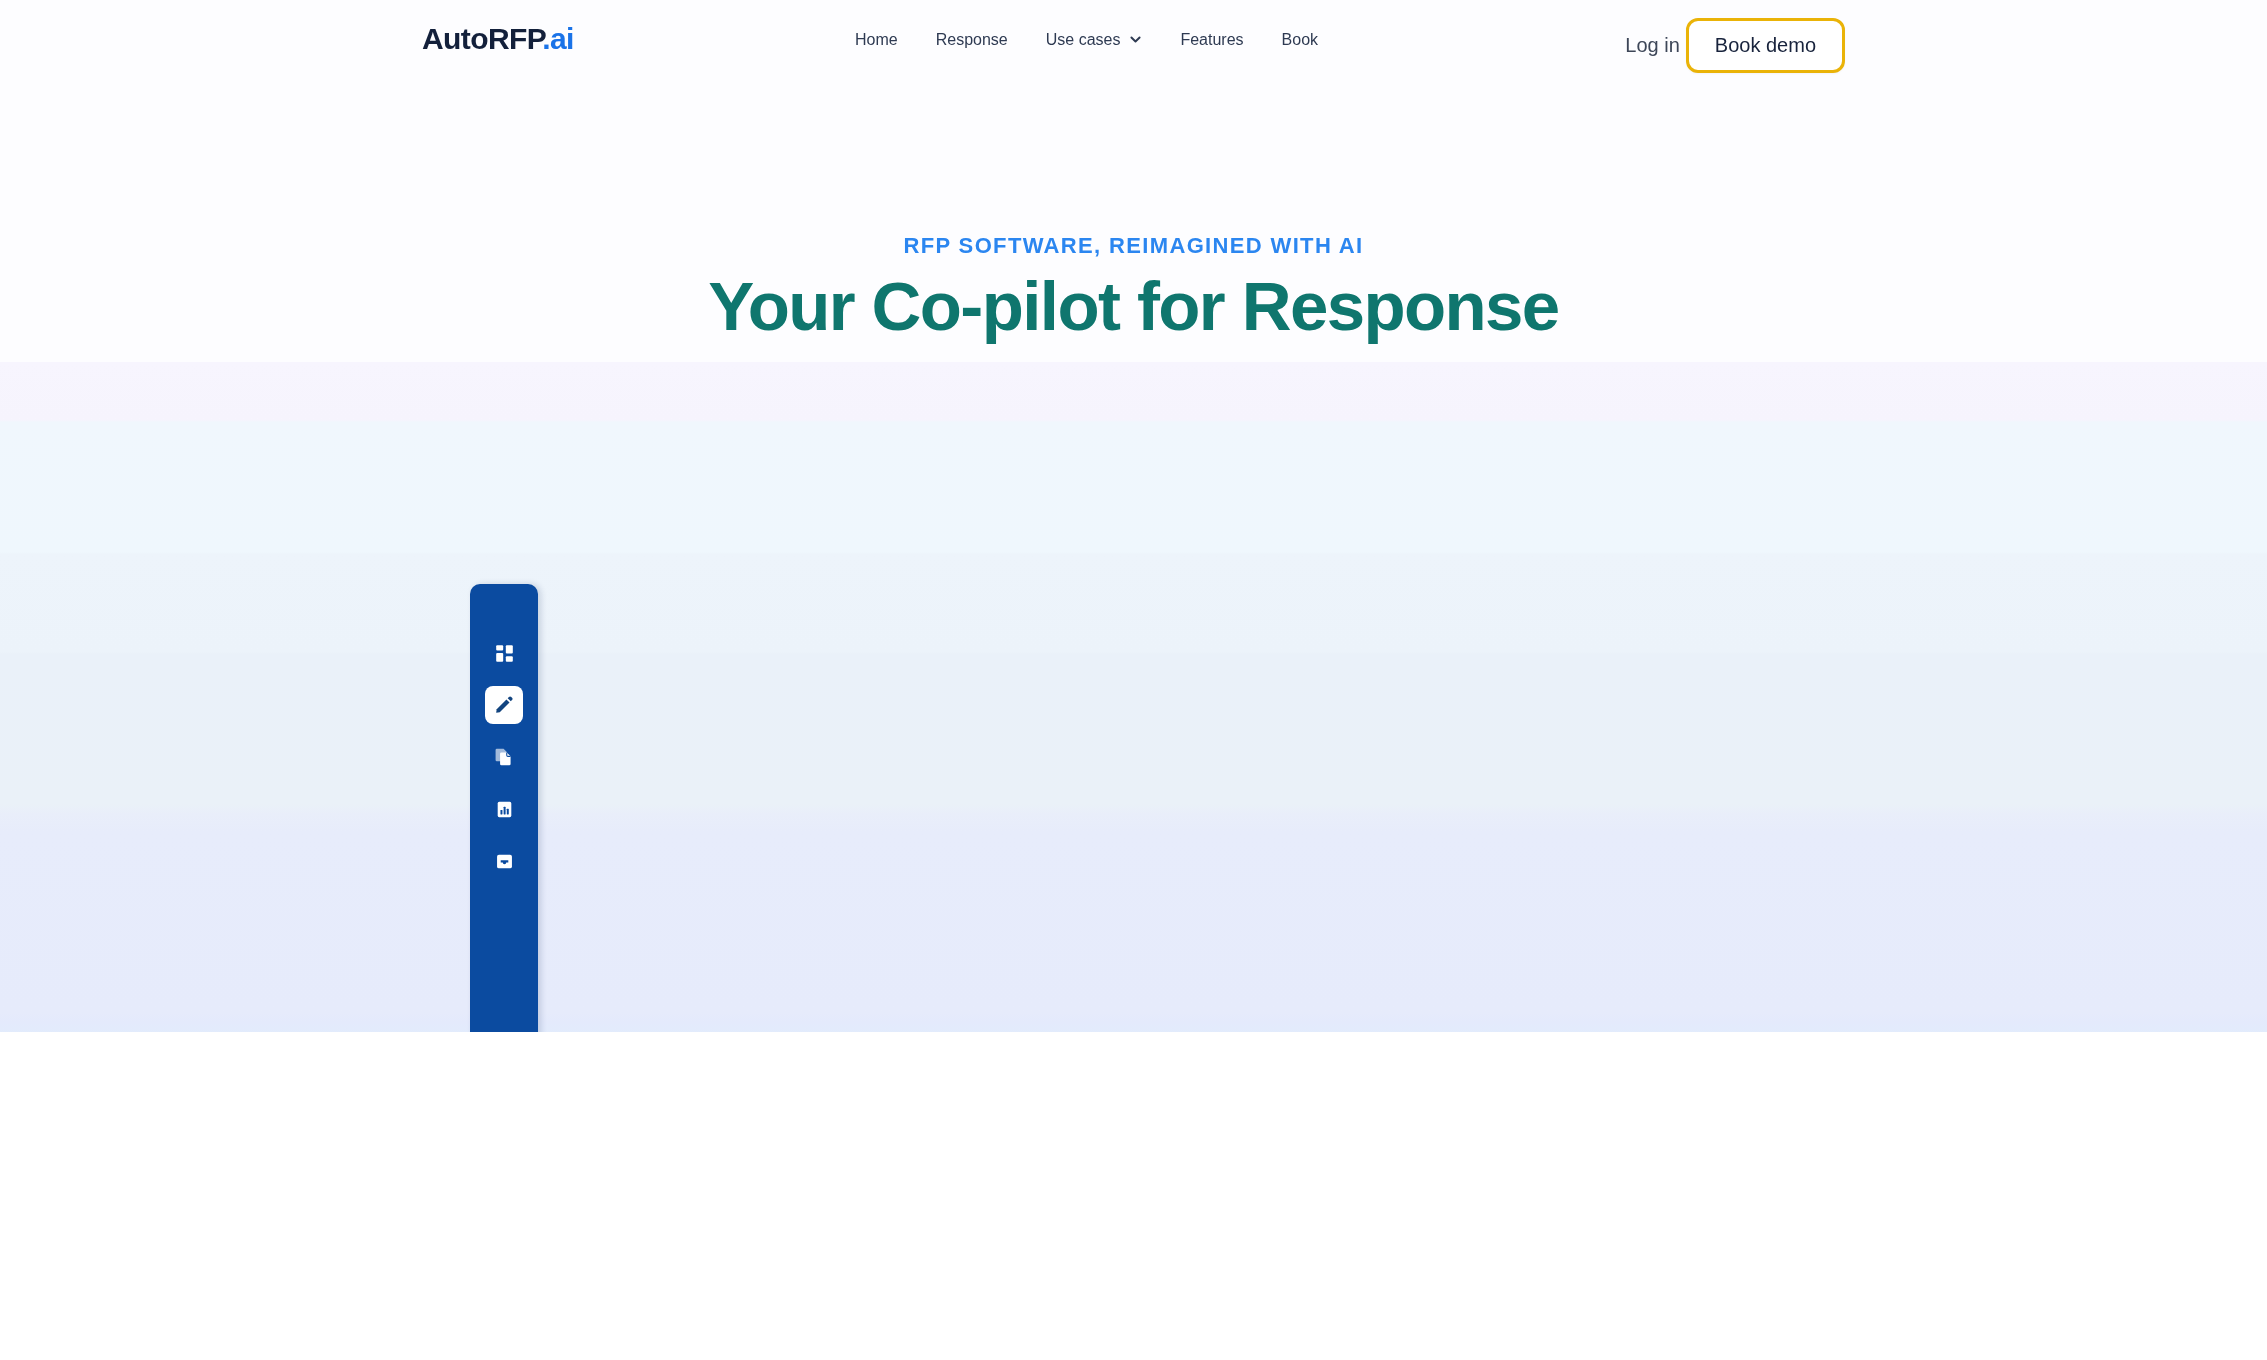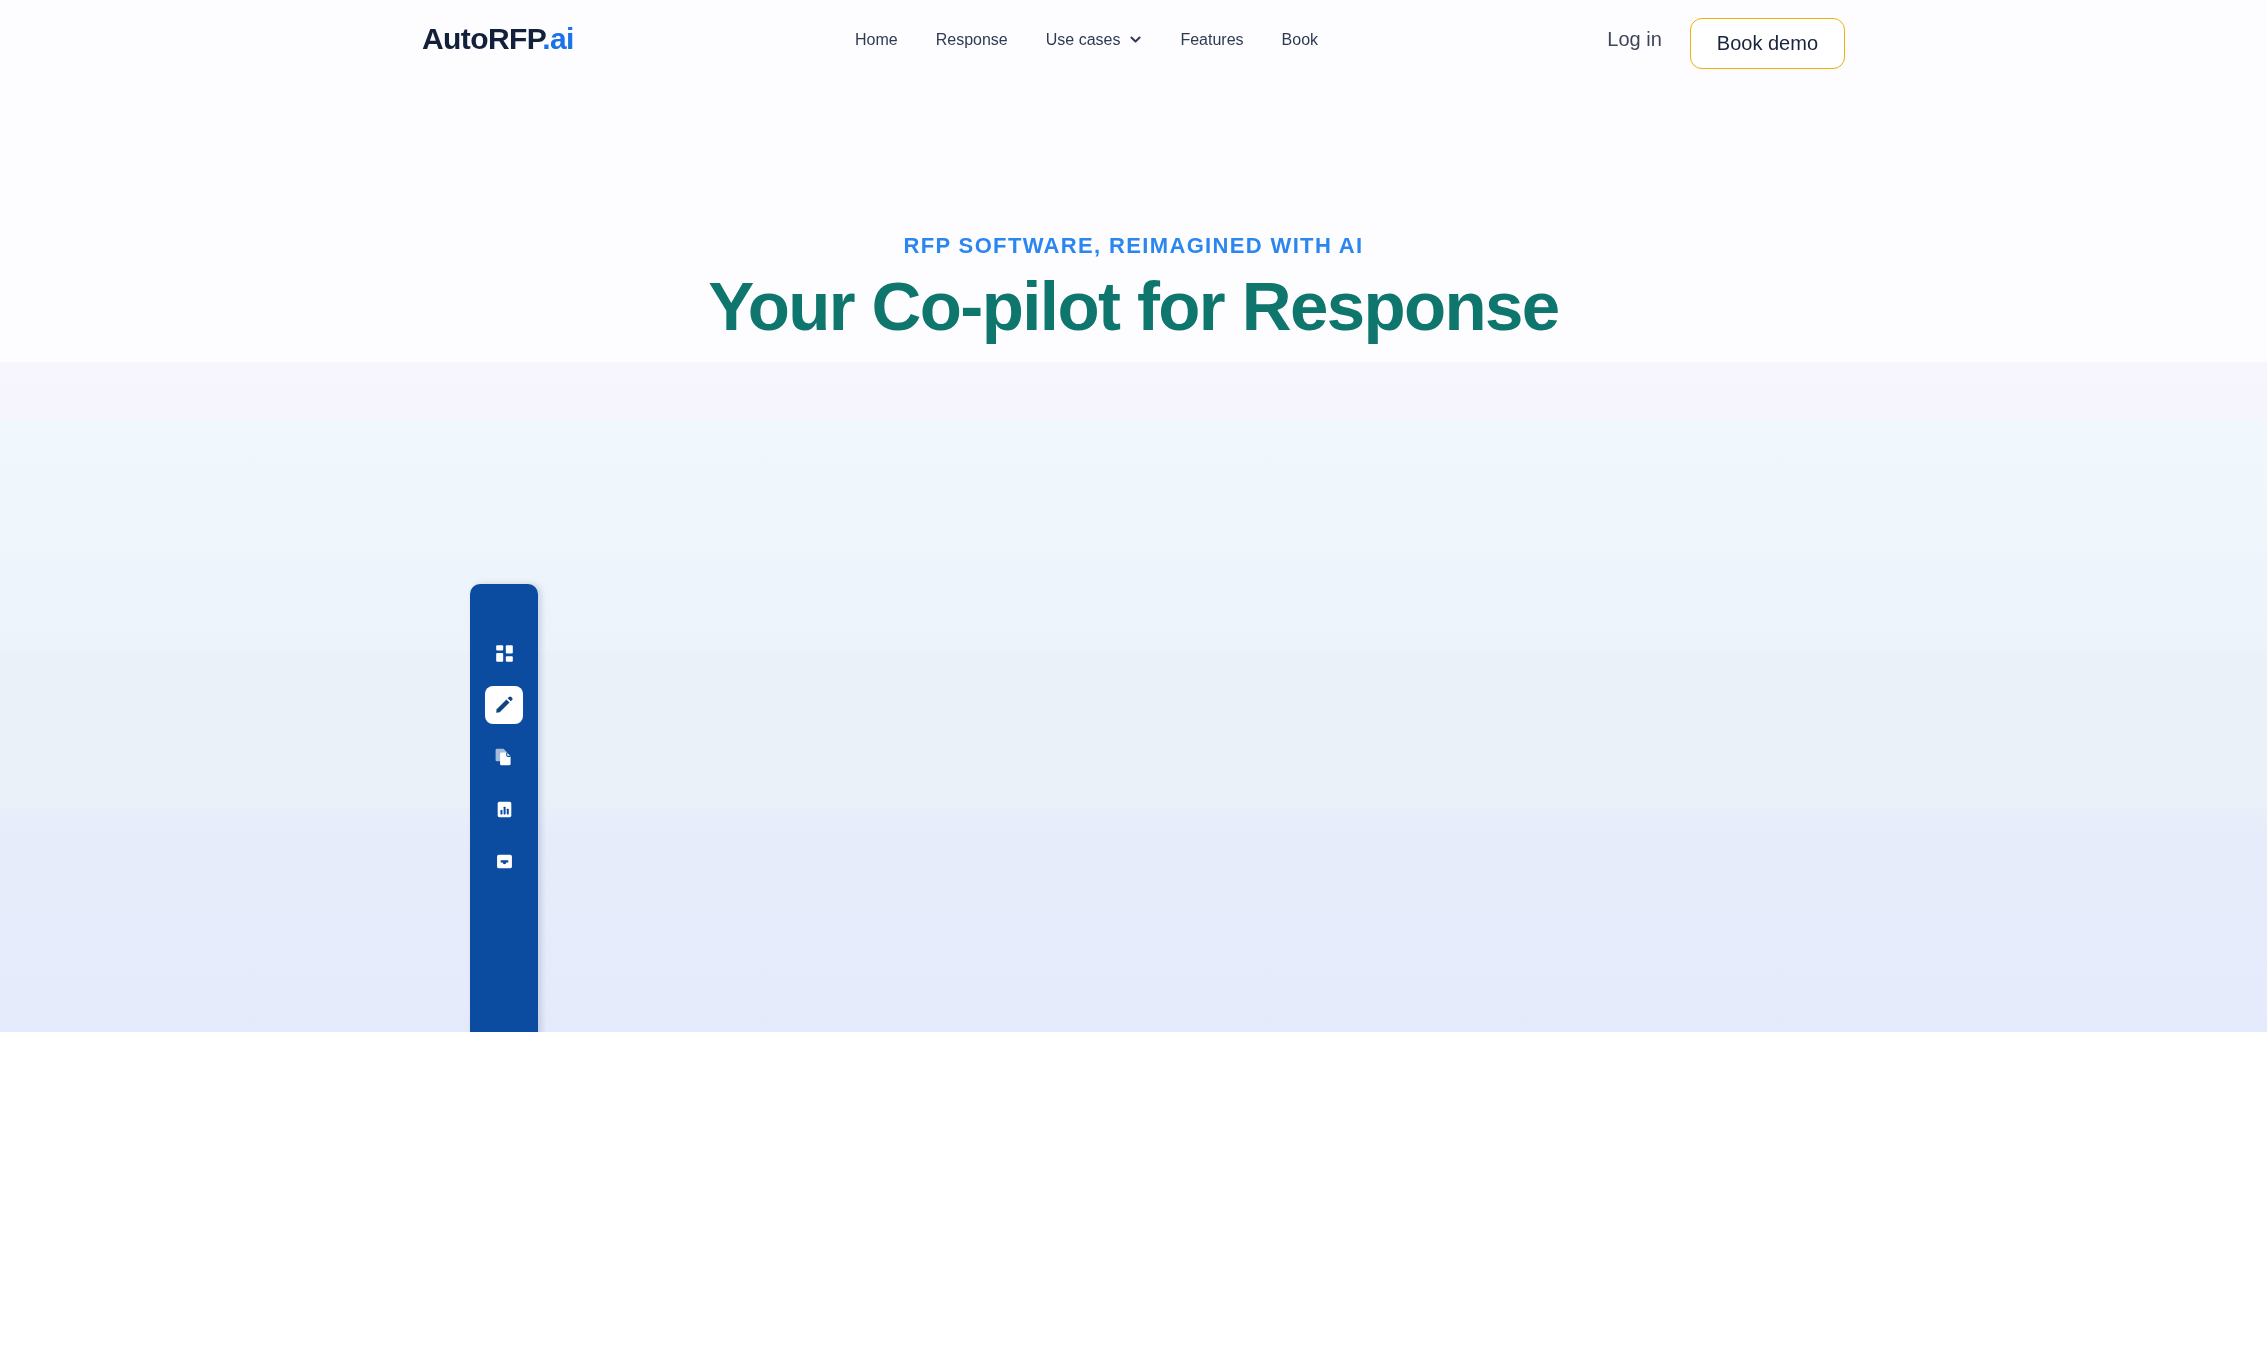--- a/index.html
+++ b/index.html
@@ -119,38 +119,37 @@
     position: relative;
     top: -1px;
   }
   .chev svg { display: block; }
 
   .header-actions {
     position: absolute;
     right: 422px;
     top: 18px;
     display: flex;
-    align-items: flex-start;
-    gap: 22px;
+    align-items: center;
   }
   .login-link {
     font-size: 20px;
     color: #3a4counterfeit;
     color: #3d4658;
     text-decoration: none;
     white-space: nowrap;
     padding: 10px 6px;
     cursor: pointer;
   }
   .btn-demo {
     font-family: "Liberation Sans", sans-serif;
     font-size: 20px;
     color: #18233c;
     background: #ffffff;
-    border: 1px solid #eab308;
+    border: 3px solid #eab308;
     border-radius: 12px;
     padding: 13px 26px;
     white-space: nowrap;
     cursor: pointer;
     box-shadow: 0 1px 2px rgba(20,30,60,0.04);
   }
 
   
   .hero {
     position: absolute;

